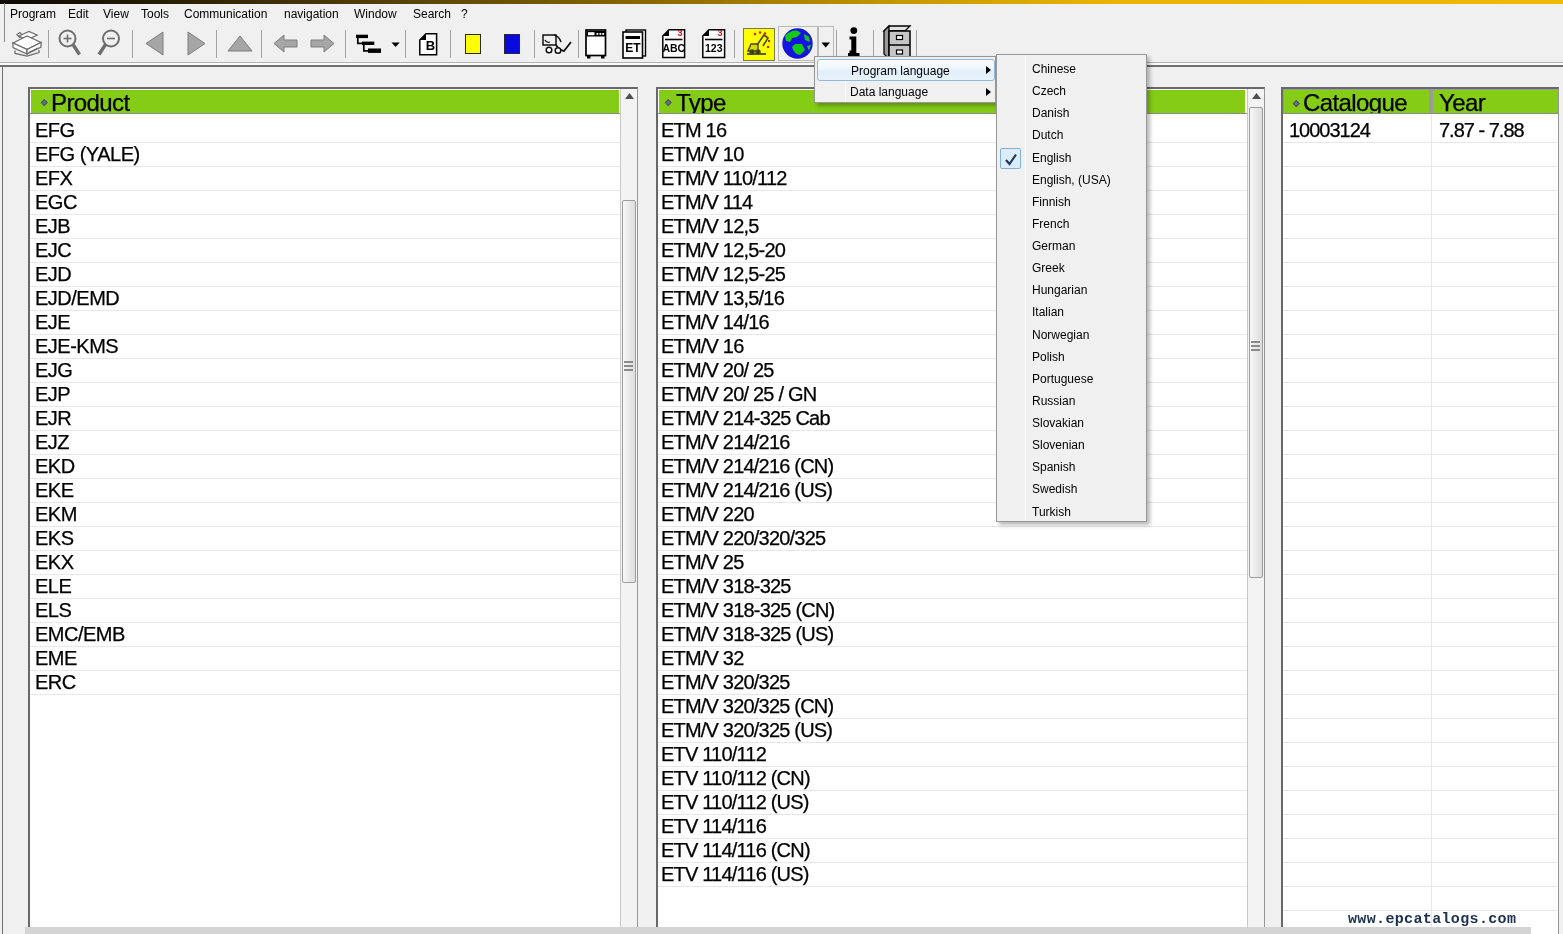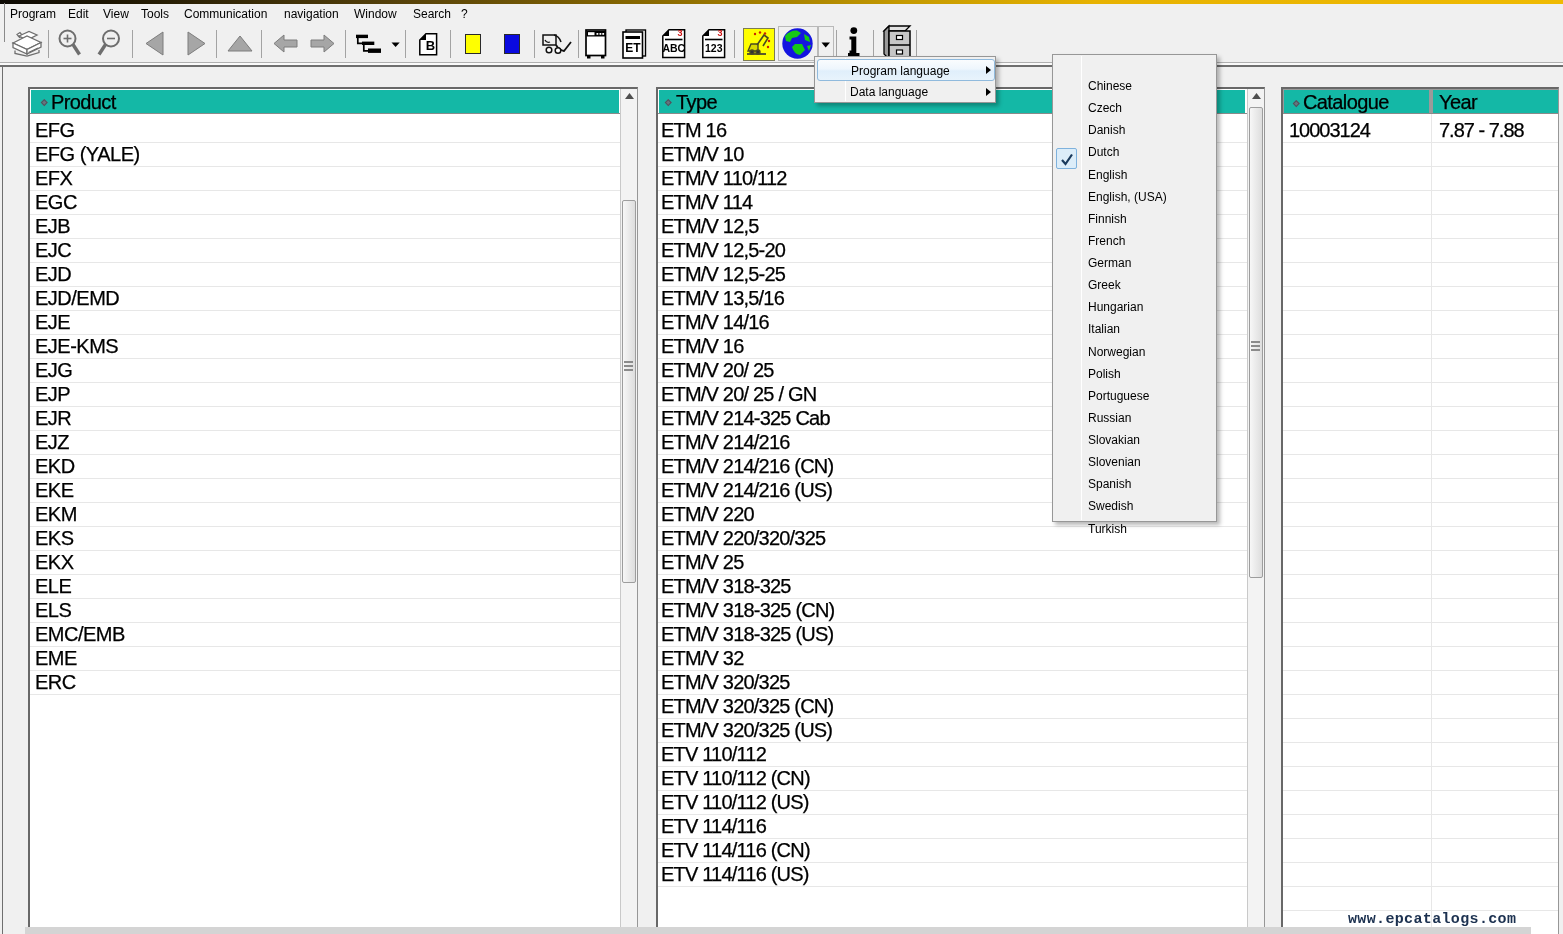--- a/index.html
+++ b/index.html
@@ -15,21 +15,21 @@
 
 #toolbar{left:0;top:23px;width:1563px;height:39px;background:#f0f0f0}
 .tsep{position:absolute;top:7px;height:28px;width:1px;background:#a3a3a3}
 #tbline1{left:0;top:62px;width:1563px;height:1px;background:#b0b0b0}
 #tbline2{left:0;top:63px;width:1563px;height:2px;background:#fafafa}
 
 #clientTop{left:0;top:65px;width:1563px;height:1.5px;background:#6f6f6f}
 #clientLeft{left:2px;top:65px;width:1px;height:869px;background:#6f6f6f}
 
 .pframe{position:absolute;background:#fff;border:2px solid #686868;border-right:1px solid #979797;border-bottom:none}
-.phead{position:absolute;background:#14b8a6;-webkit-text-stroke:0.25px #000;font-size:20px;letter-spacing:-0.6px;color:#000;line-height:25px;white-space:nowrap}
+.phead{position:absolute;background:#84cc16;-webkit-text-stroke:0.25px #000;font-size:24px;letter-spacing:-0.6px;color:#000;line-height:25px;white-space:nowrap}
 .phline{position:absolute;height:1px;background:#8a8a8a}
 .plist{position:absolute;background:#fff;overflow:hidden}
 .plist .sp4{height:5px}
 .row{height:24px;border-bottom:1px solid #e7e7e7;-webkit-text-stroke:0.25px #000;line-height:23px;font-size:20px;letter-spacing:var(--ls,-0.5px);color:#000;
 white-space:nowrap;padding-left:var(--pl,5px)}
 .vsb{position:absolute;background:#f3f3f3;border-left:1px solid #c9c9c9}
 .vthumb{position:absolute;background:linear-gradient(90deg,#f7f7f7,#ddd);border:1px solid #9d9d9d;border-radius:2px}
 .grip{position:absolute;width:9px;height:2px;background:#8b8b8b}
 .diam{position:absolute;width:4.5px;height:4.5px;background:#66757f;border:1px solid #4a555e;transform:rotate(45deg)}
 
@@ -38,21 +38,21 @@
 #wm{left:1348px;top:911px;font-family:"Liberation Mono",monospace;font-weight:bold;
 font-size:15px;letter-spacing:0.35px;color:#1c3150;white-space:nowrap}
 
 .menu{position:absolute;background:#f0f0f0;border:1px solid #979797;box-shadow:3px 3px 4px rgba(0,0,0,0.28);z-index:30}
 #menu1{left:814px;top:56px;width:182px;height:47px}
 #menu1 .gut{position:absolute;left:30px;top:1px;width:1px;height:43px;background:#e2e2e2;border-right:1px solid #fff}
 .m1i{position:absolute;left:2px;width:178px;height:22px;font-size:12px;line-height:22px;padding-left:33px;color:#000}
 .m1sel{background:linear-gradient(#fafcfe 0%,#eef6fd 45%,#e0effb 55%,#e8f3fc 100%);
 border:1px solid #90badd;border-radius:3px}
 .marr{position:absolute;width:0;height:0;border-left:5px solid #000;border-top:4px solid transparent;border-bottom:4px solid transparent}
-#menu2{left:1052px;top:54px;width:165px;height:468px;padding-top:20px}
+#menu2{left:996px;top:54px;width:151px;height:468px;padding-top:3px}
 #menu2 .gut{position:absolute;left:28px;top:1px;width:1px;height:464px;background:#e2e2e2;border-right:1px solid #fff}
 .m2i{height:22.14px;font-size:12px;line-height:22px;padding-left:35px;color:#000;position:relative}
 #chk{position:absolute;left:3px;top:93.2px;width:21px;height:21px;background:#dcedf9;border:1px solid #7fb2dd;border-radius:2px;z-index:2}
 svg{position:absolute;overflow:visible}
 </style></head>
 <body>
 <div id="app">
 <div class="abs" id="strip"></div>
 <div class="abs" id="menubar">
       <span style="left:10px">Program</span>

